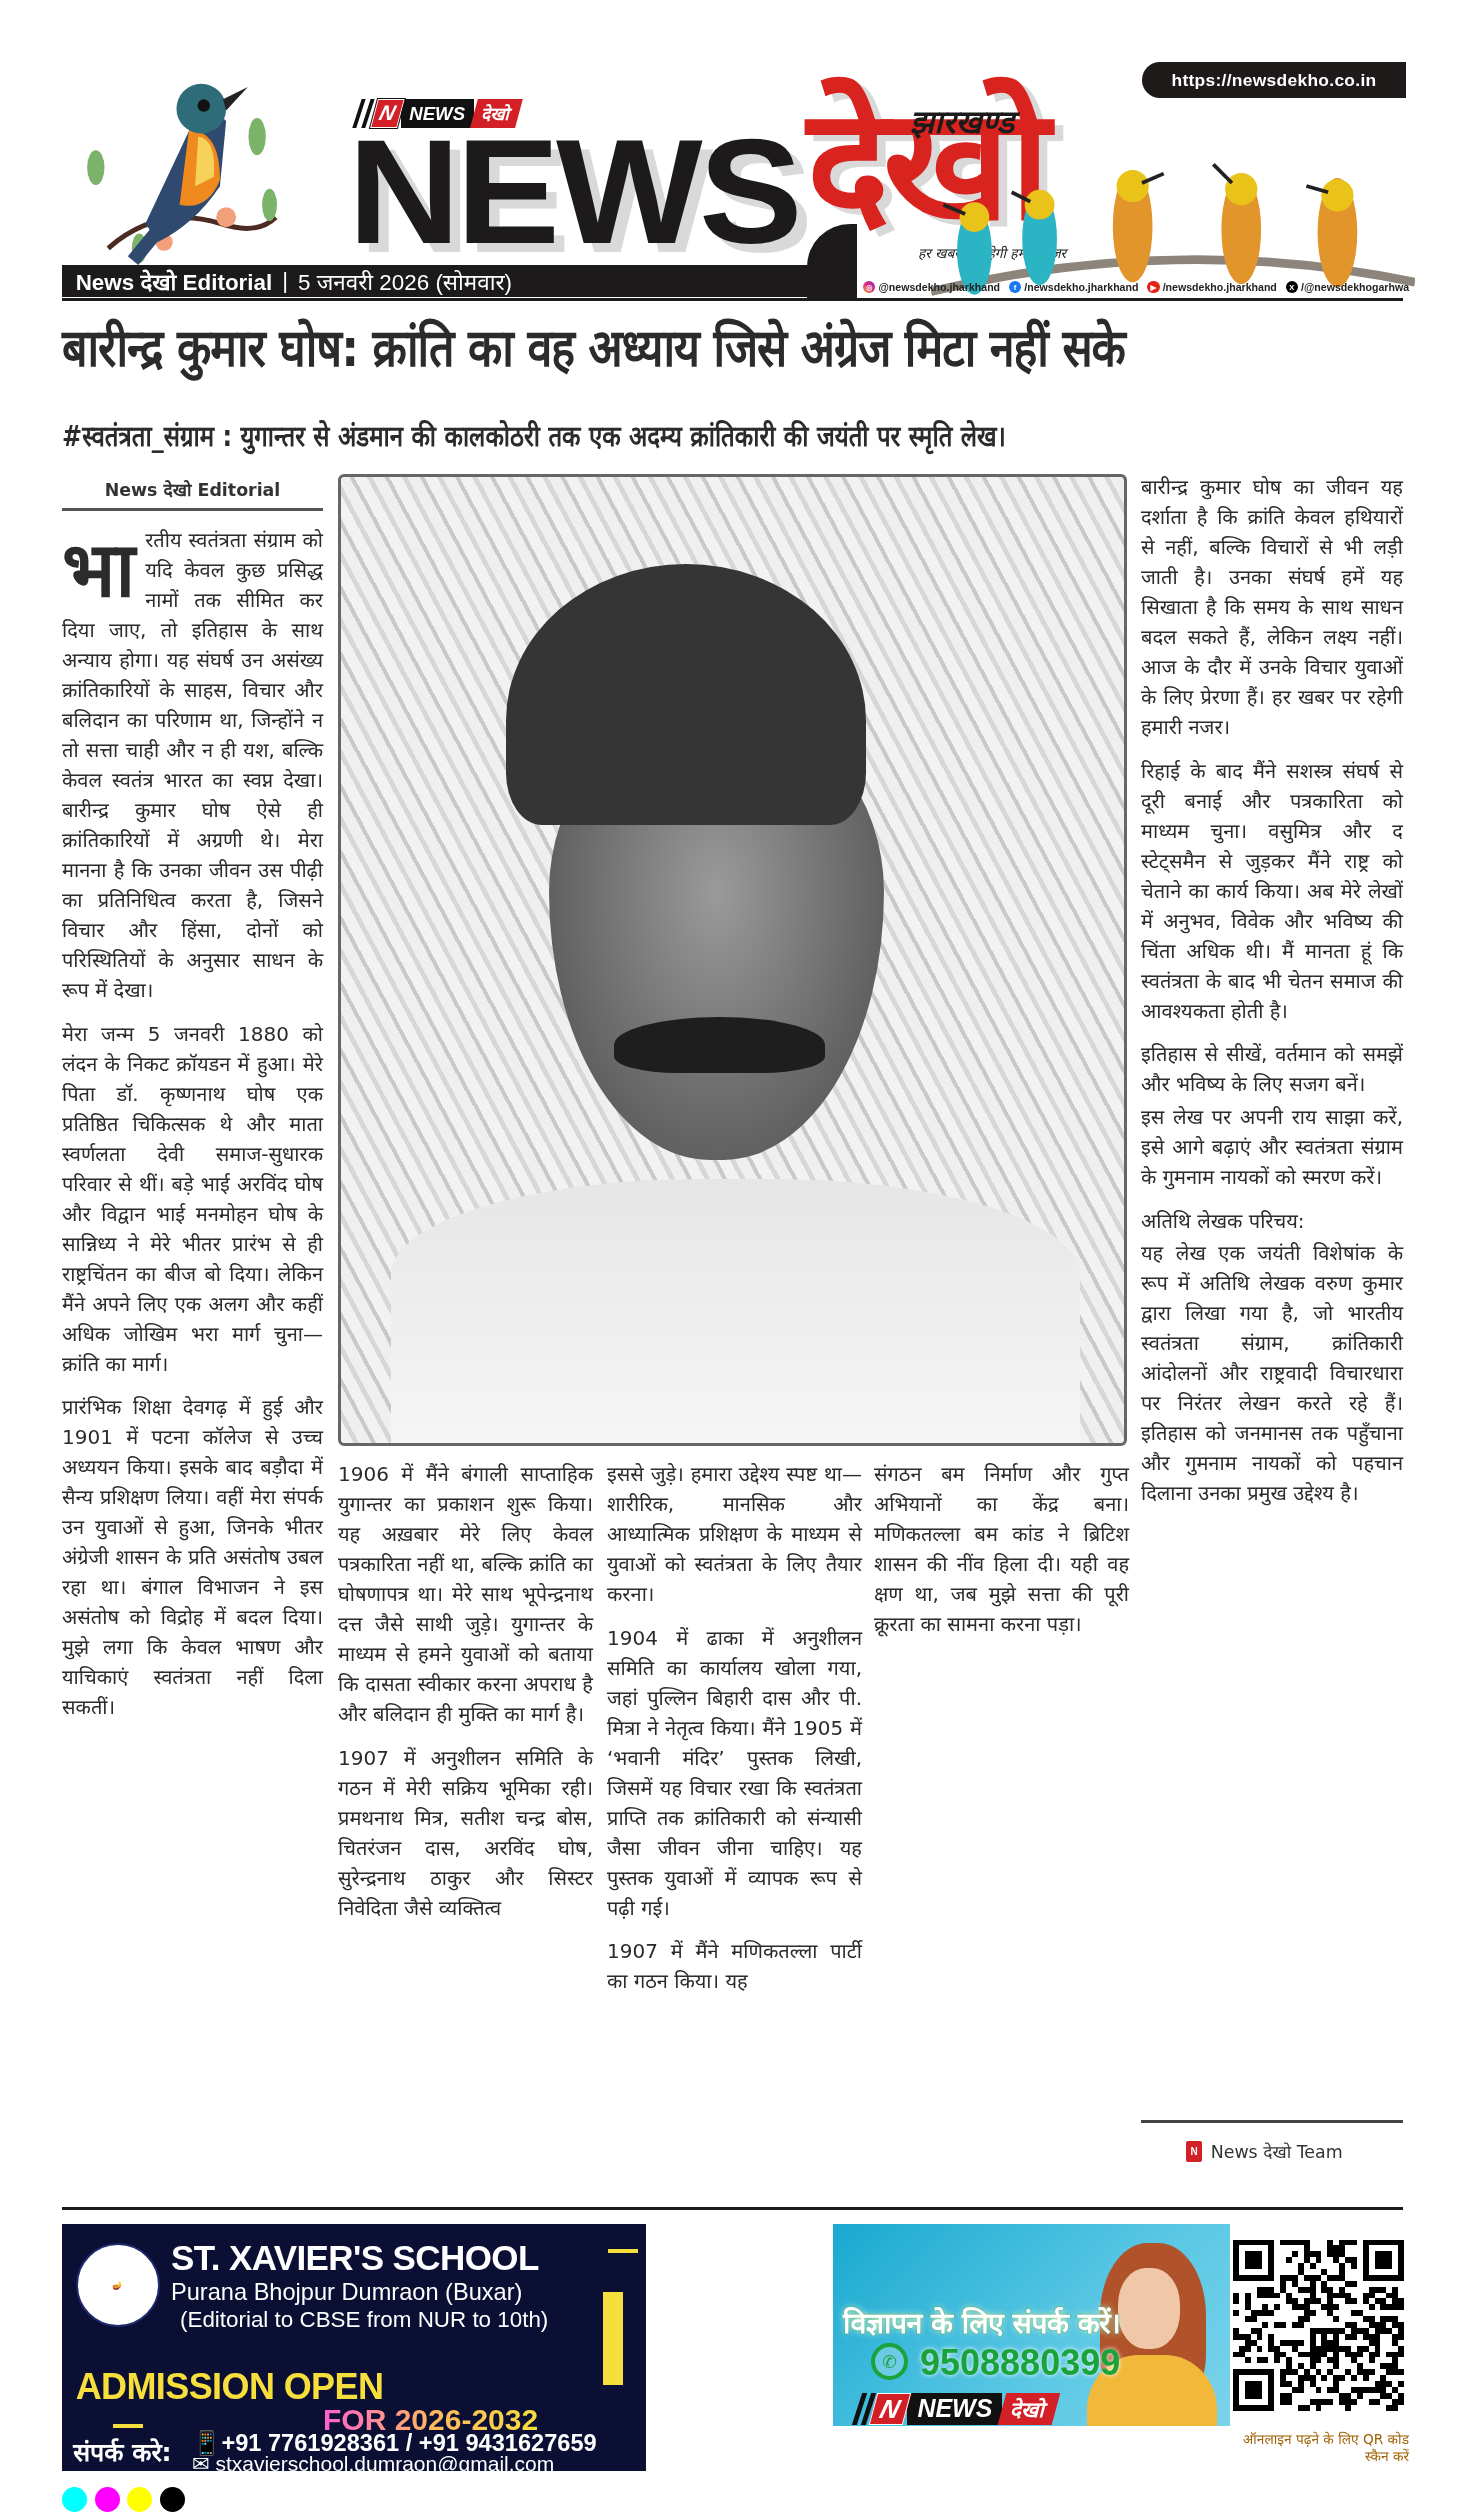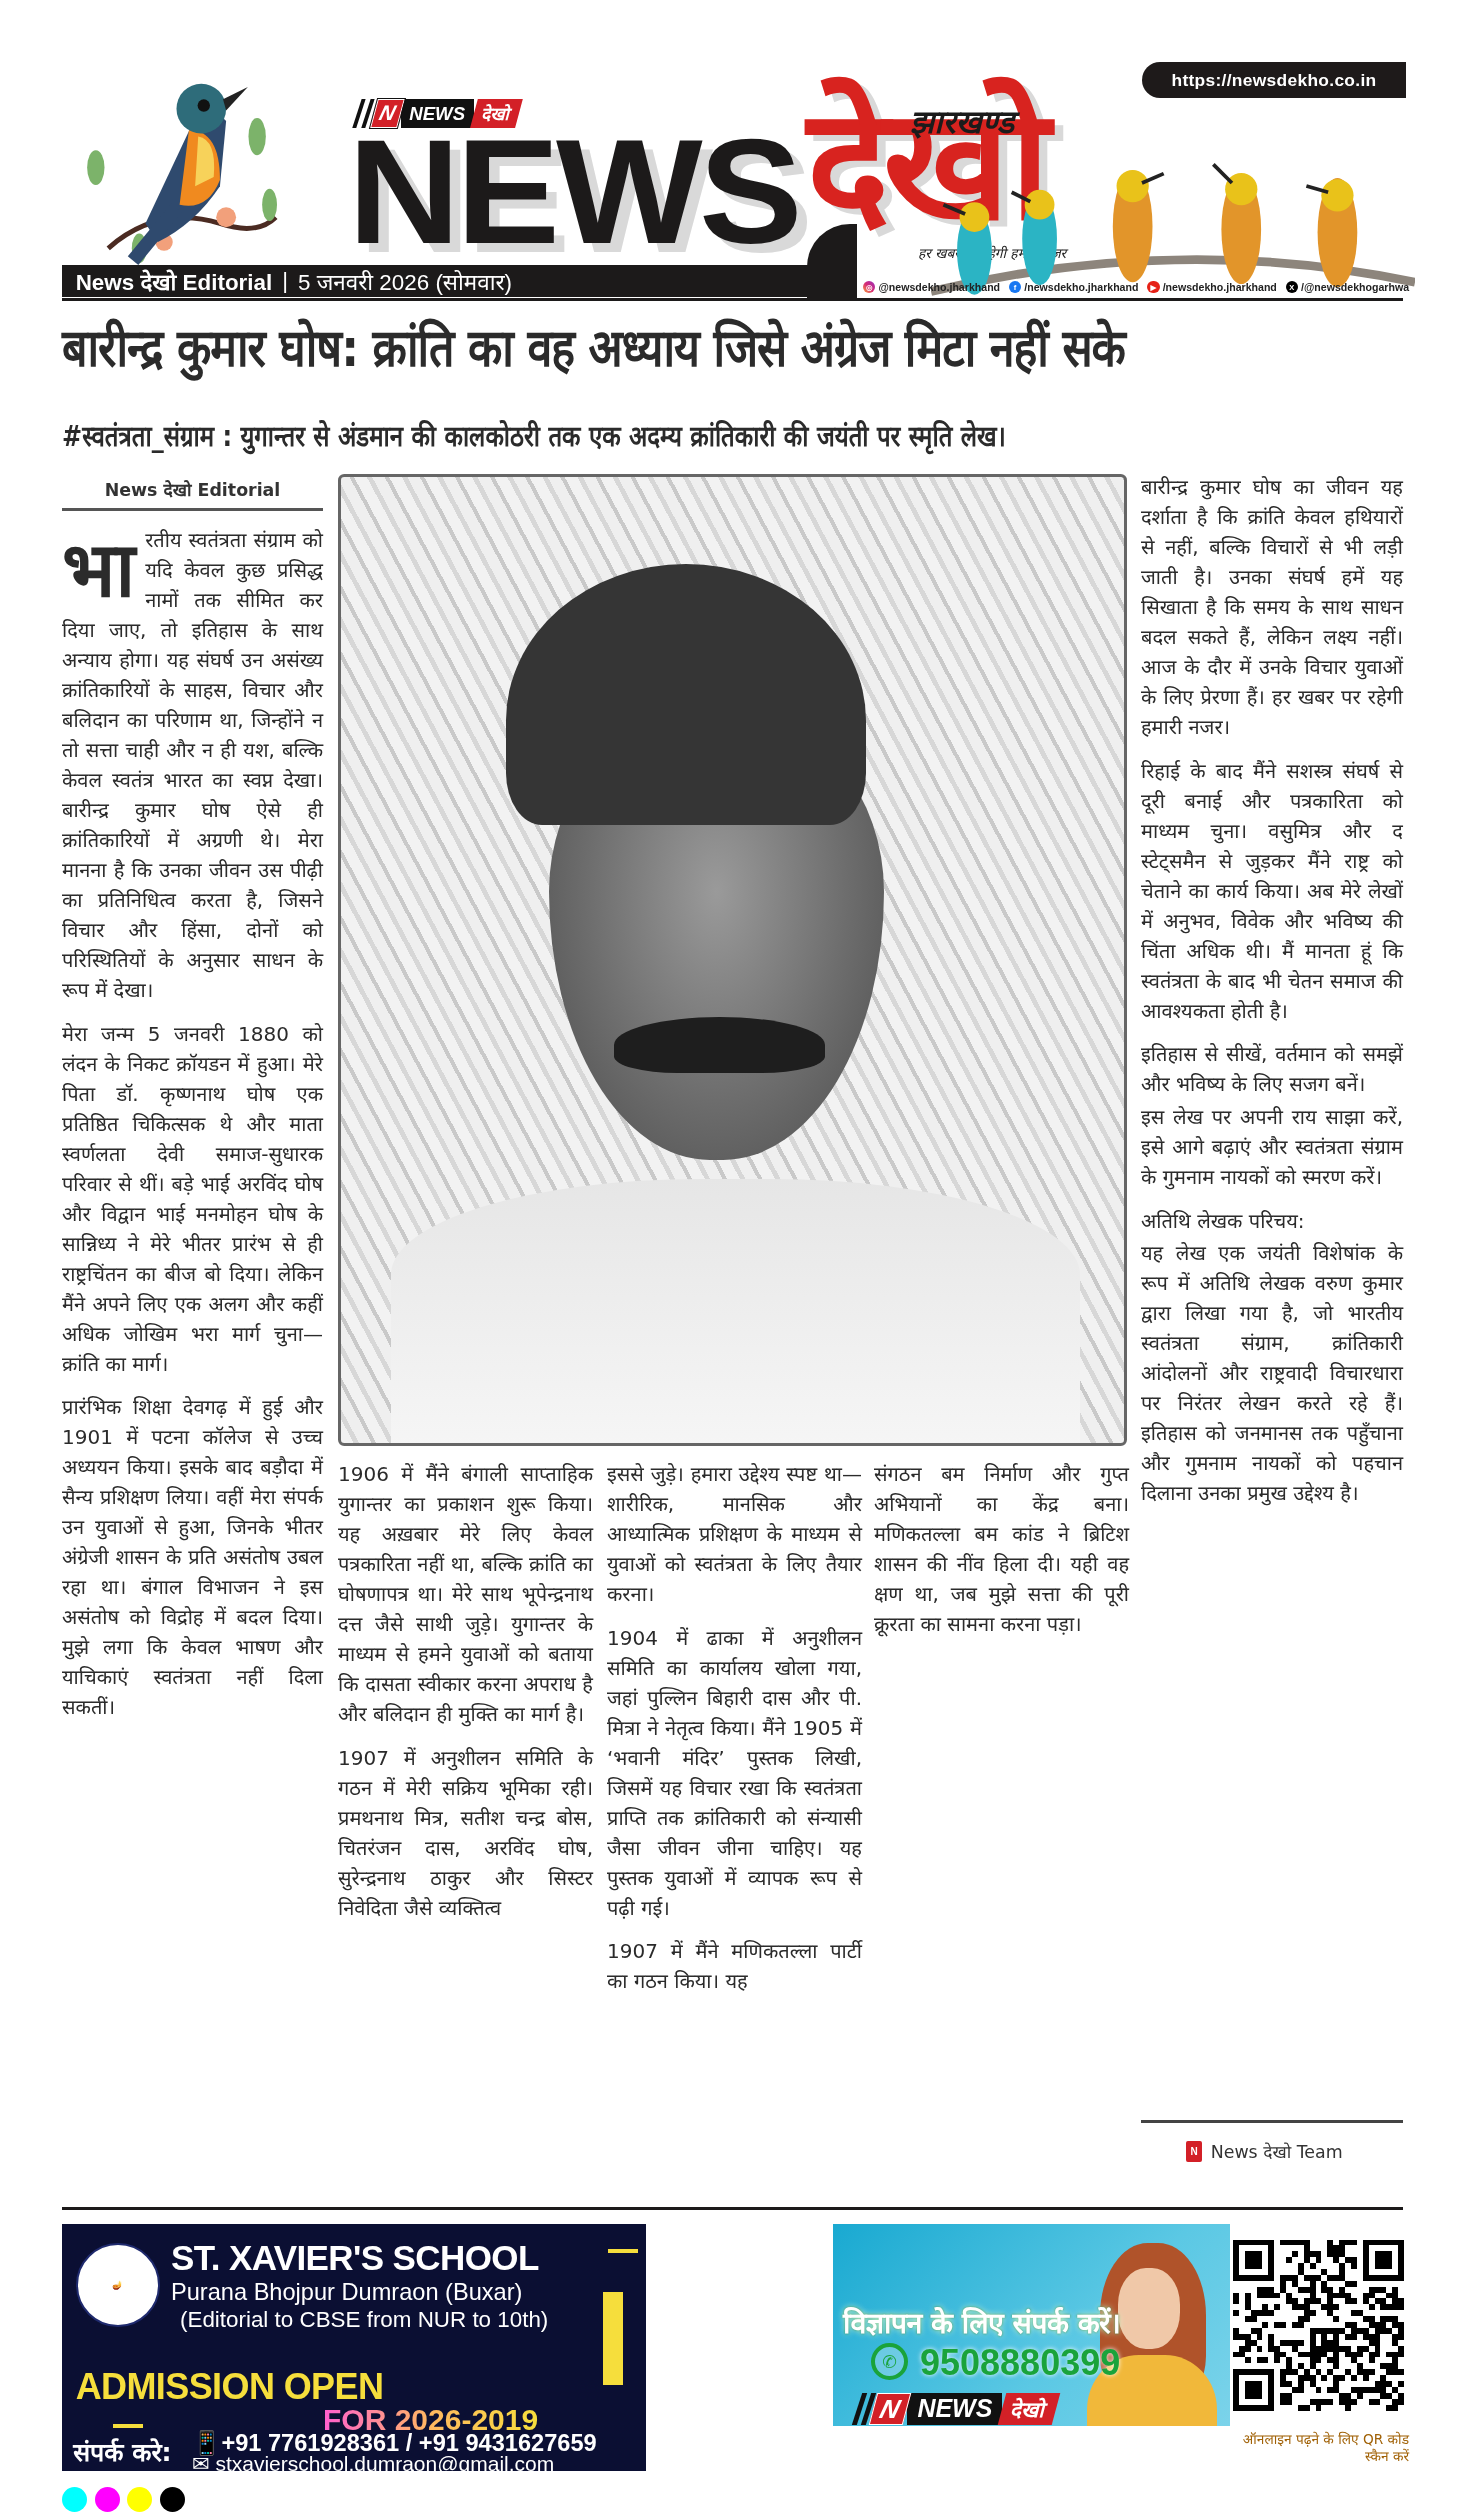--- a/index.html
+++ b/index.html
@@ -232,21 +232,21 @@
 <div class="abs foot-rule"></div>
 
 <div class="abs ad-school">
   <div class="school-logo">🪔</div>
   <div class="school-name">ST. XAVIER'S SCHOOL</div>
   <div class="school-addr">Purana Bhojpur Dumraon (Buxar)</div>
   <div class="school-aff">(Editorial to CBSE from NUR to 10th)</div>
   <div class="y-bar1"></div>
   <div class="y-bar2"></div>
   <div class="adm-open">ADMISSION OPEN</div>
-  <div class="adm-year">FOR 2026-2019</div>
+  <div class="adm-year">FOR 2026-2032</div>
   <div class="y-bar3"></div>
   <div class="contact-lbl">संपर्क करे:</div>
   <div class="contact-phones"><span>📱</span><span>+91 7761928361 / +91 9431627659</span></div>
   <div class="contact-mail"><span>✉ </span><span>stxavierschool.dumraon@gmail.com</span></div>
 </div>
 
 <div class="abs ad-news">
   <div class="woman">
     <div class="hair"></div>
       <div class="skin"></div>

